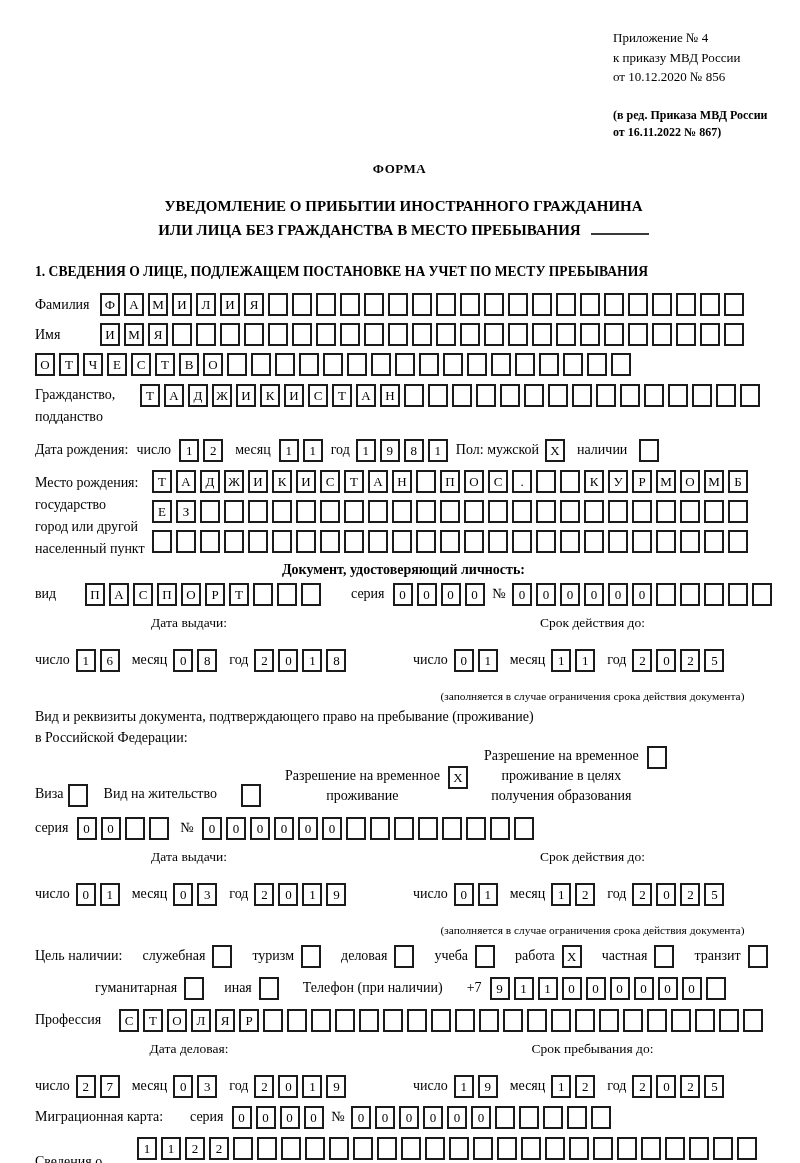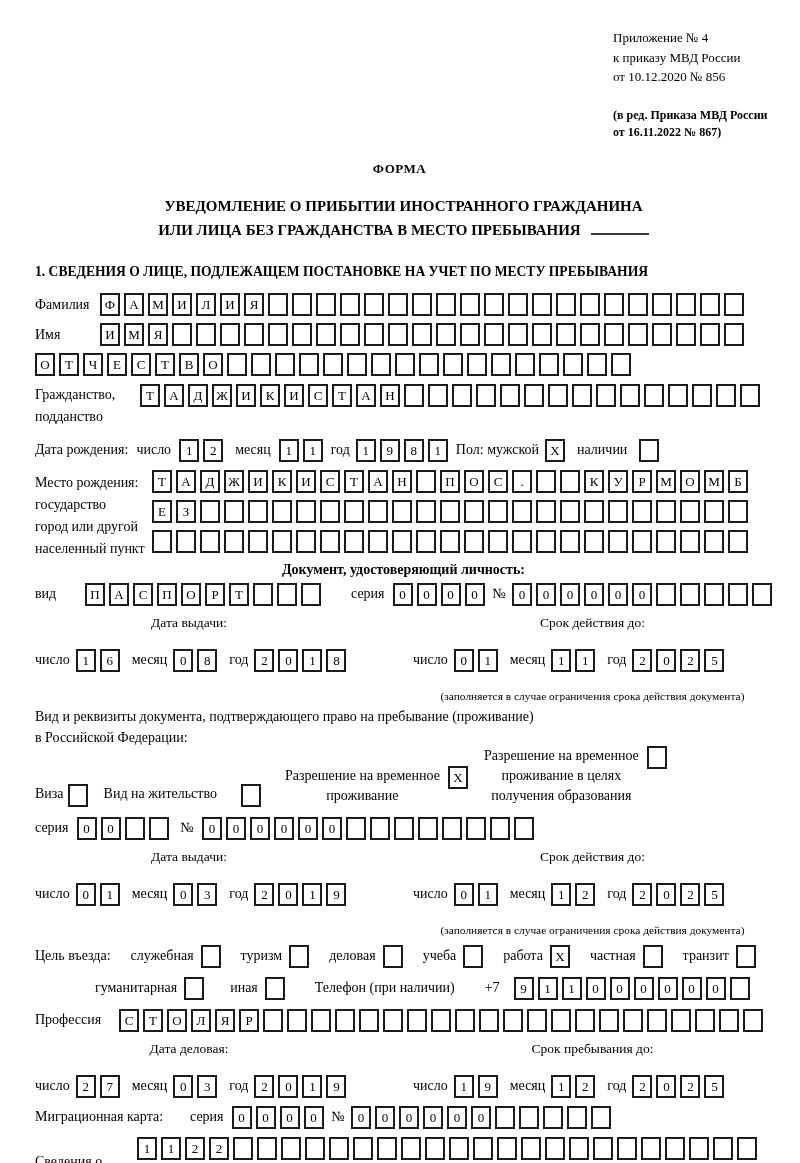--- a/index.html
+++ b/index.html
@@ -522,21 +522,21 @@
             <span class="cell">0</span>
             <span class="cell">2</span>
             <span class="cell">5</span>
           </span>
       </div>
       <div class="dnote">(заполняется в случае ограничения срока действия документа)</div>
     </div>
   </div>
 
   <div class="purpose">
-    <span>Цель въезда:</span>
+    <span>Цель наличии:</span>
     <span class="pair">
       <span class="plabel">служебная</span>
       <span class="cells">
           <span class="cell"></span>
         </span>
     </span>
     <span class="pair">
       <span class="plabel">туризм</span>
       <span class="cells">
           <span class="cell"></span>
@@ -567,21 +567,21 @@
         </span>
     </span>
     <span class="pair">
       <span class="plabel">транзит</span>
       <span class="cells">
           <span class="cell"></span>
         </span>
     </span>
   </div>
 
-  <div class="purpose2" style="margin-left:60px;gap:6px;">
+  <div class="purpose2" style="margin-left:60px;">
     <span class="pair" style="margin-left:0;">
       <span class="plabel">гуманитарная</span>
       <span class="cells">
           <span class="cell"></span>
         </span>
     </span>
     <span class="pair ml12">
       <span class="plabel">иная</span>
       <span class="cells">
           <span class="cell"></span>

